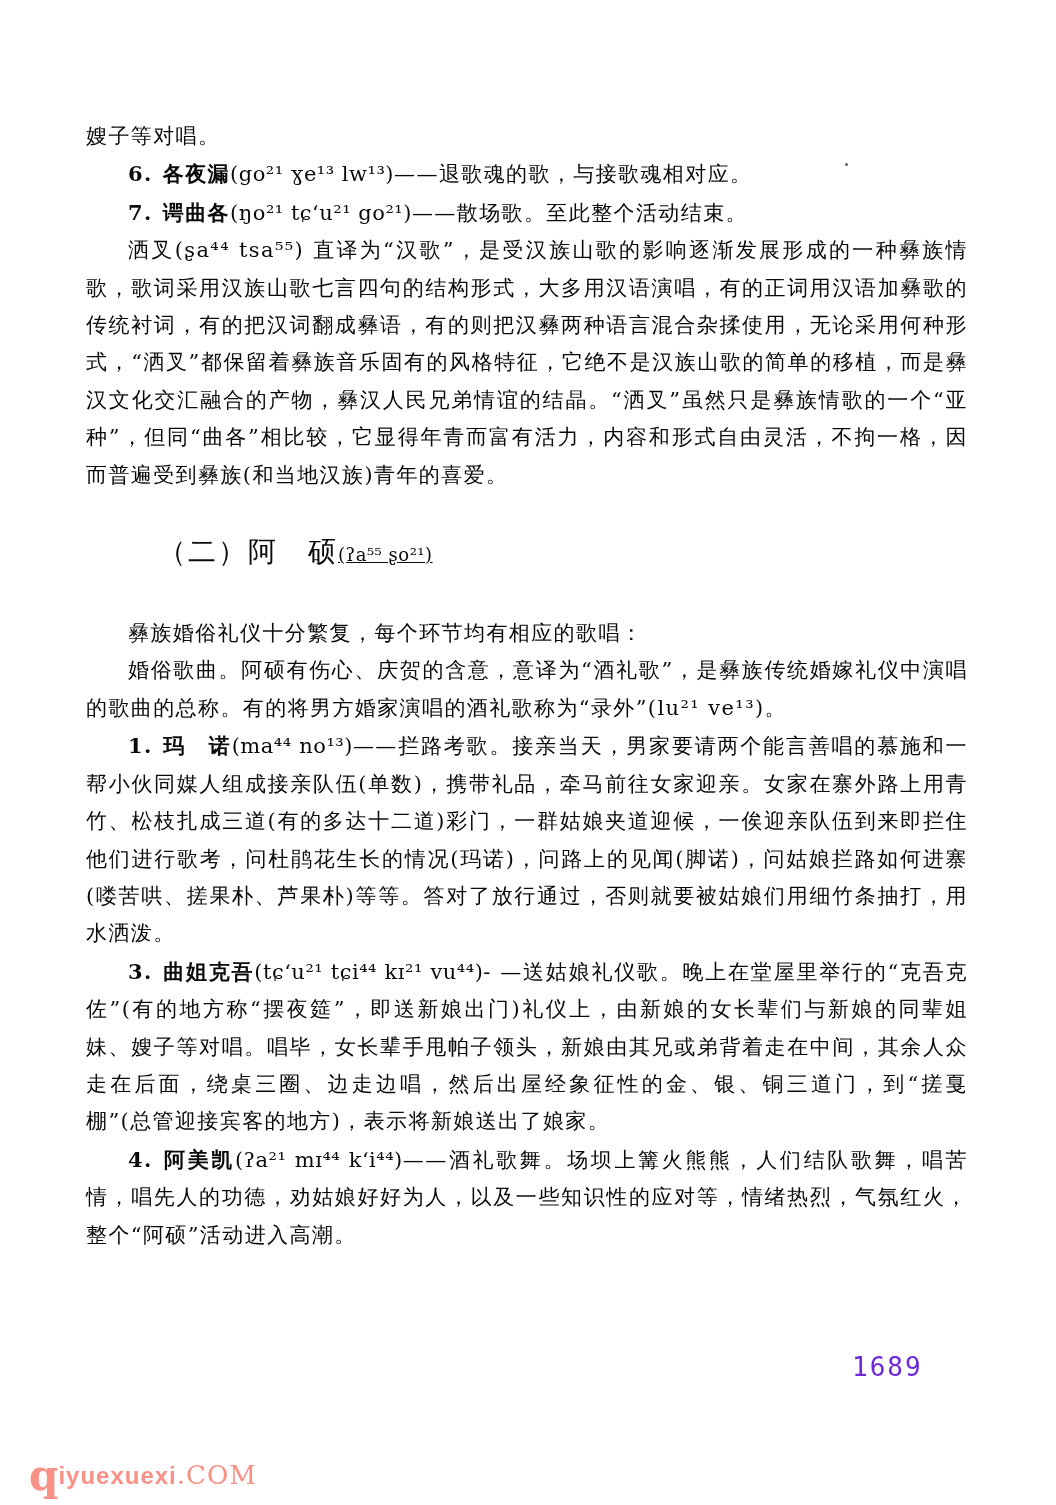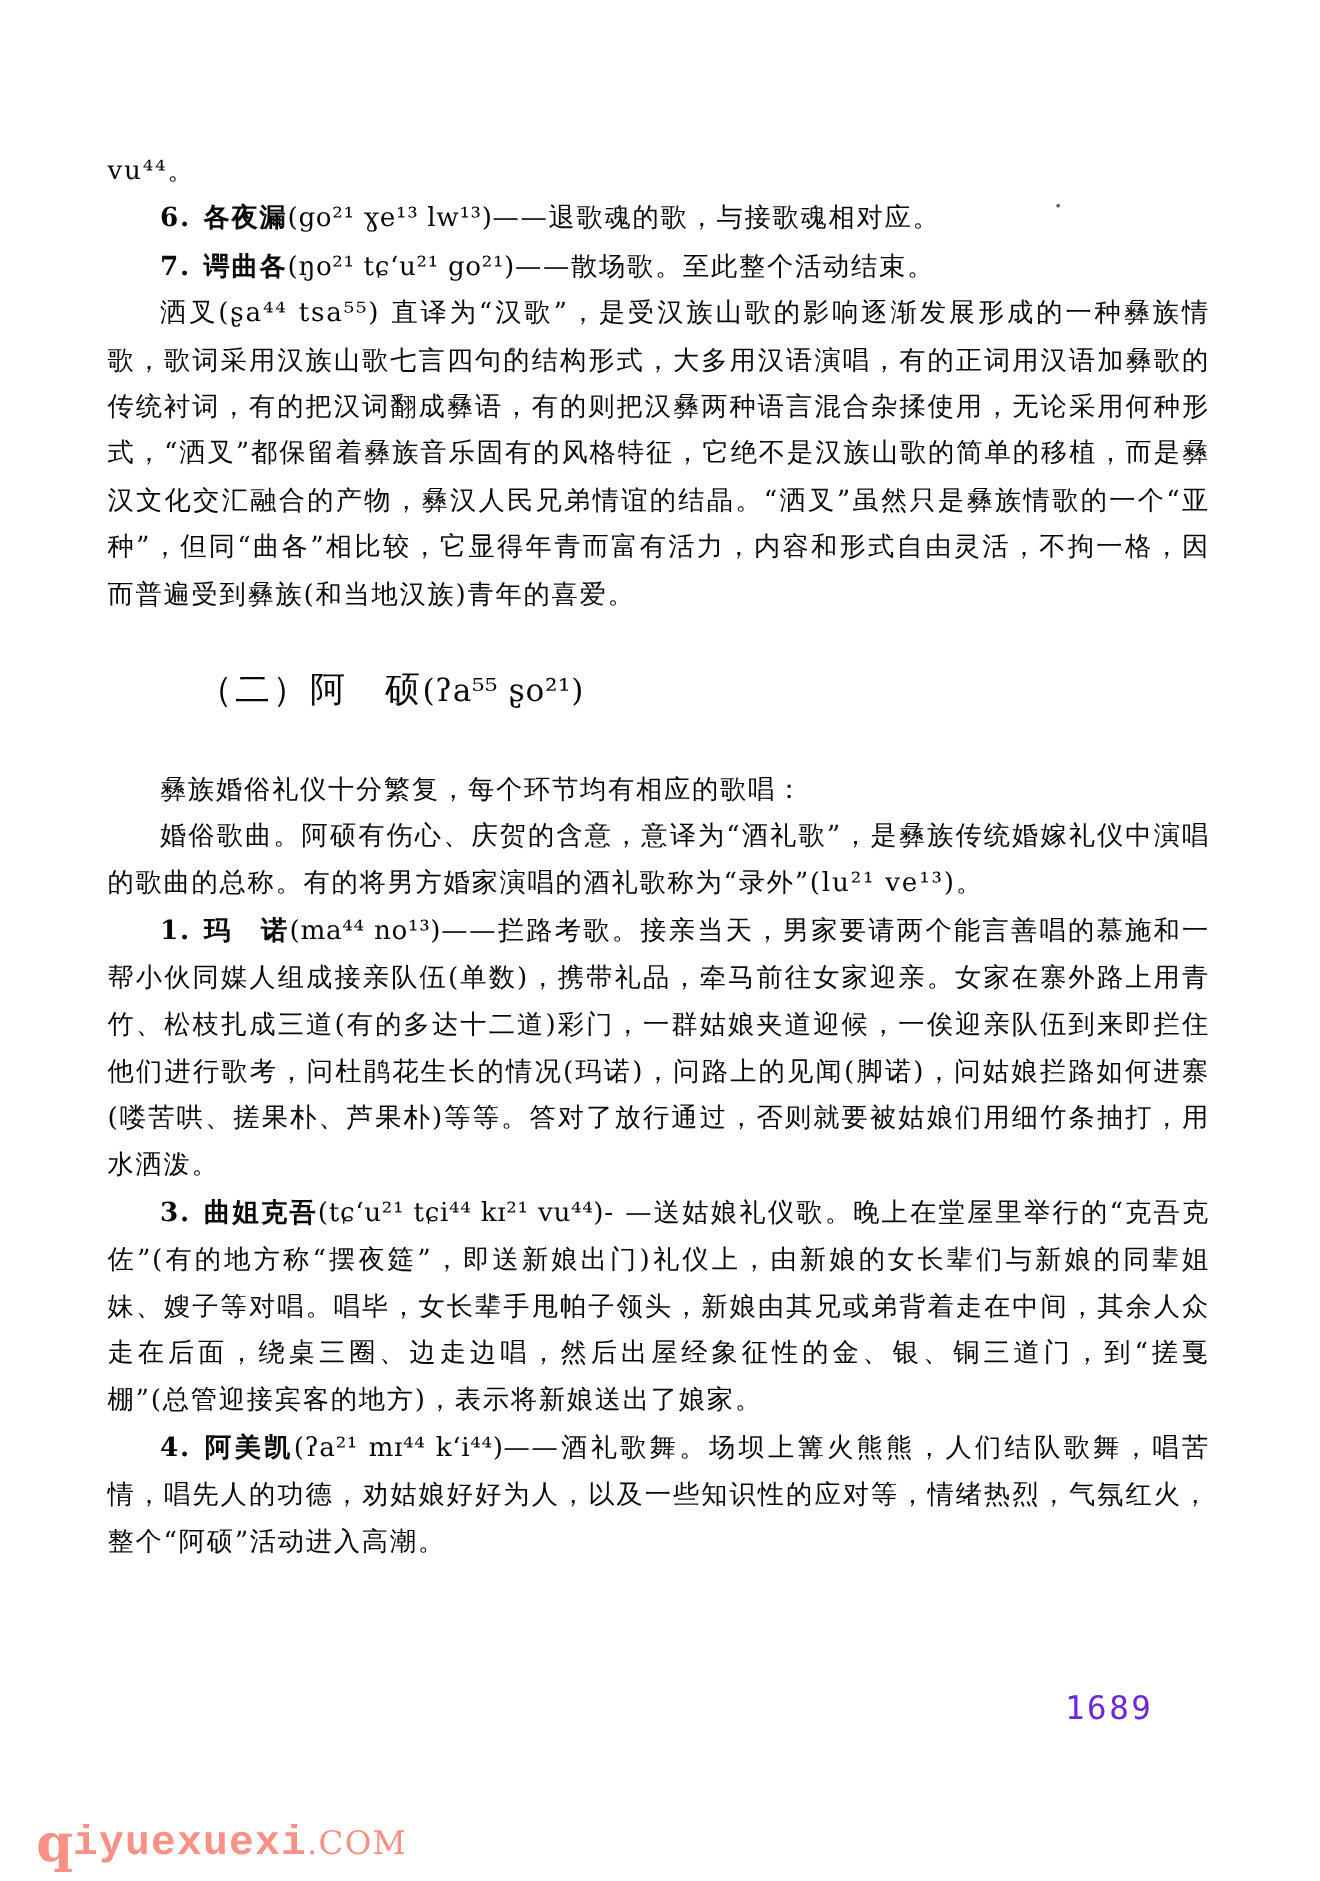--- a/index.html
+++ b/index.html
@@ -30,21 +30,21 @@
   .section-heading {
     font-size: 28px;
     font-weight: normal;
     line-height: 44px;
     margin: 36px 0 38px 0;
     padding-left: 72px;
     letter-spacing: 2px;
     text-align: left;
     text-indent: 0;
   }
-  .section-heading .head-phon { font-size: 25px; letter-spacing: 0.5px; }
+  .section-heading .head-phon { font-size: 18px; letter-spacing: 0.5px; text-decoration: underline; }
   .page-number {
     position: absolute;
     left: 852px;
     top: 1352px;
     font-family: "DejaVu Sans Mono", "Liberation Mono", monospace;
     font-size: 26px;
     letter-spacing: 2px;
     color: #6d28d9;
   }
   .watermark {
@@ -54,22 +54,22 @@
     white-space: nowrap;
     line-height: 46px;
   }
   .wm-q {
     font-family: "DejaVu Serif", serif;
     font-weight: bold;
     font-size: 42px;
     vertical-align: -6px;
   }
   .wm-rest {
-    font-family: Liberation Mono, monospace;
-    font-size: 33px;
+    font-family: Liberation Sans, sans-serif;
+    font-size: 24px;
     font-weight: 600;
     letter-spacing: 1px;
   }
   .wm-tld {
     font-family: "DejaVu Serif", serif;
     font-size: 26px;
     letter-spacing: 1px;
   }
   .speck {
     position: absolute;
@@ -79,21 +79,21 @@
     opacity: 0.75;
   }
 </style>
 </head>
 <body>
 
 <div class="page">
 
   <div class="text-block">
 
-    <p>vu⁴⁴。</p>
+    <p>嫂子等对唱。</p>
 
     <p class="para-indent">
       <span class="item-num">6.</span>
       <span class="item-term">各夜漏</span><span class="phonetic">(go²¹ ɣe¹³ lw¹³)</span><span>——</span><span>退歌魂的歌，与接歌魂相对应。</span>
     </p>
 
     <p class="para-indent">
       <span class="item-num">7.</span>
       <span class="item-term">谔曲各</span><span class="phonetic">(ŋo²¹ tɕ‘u²¹ go²¹)</span><span>——</span><span>散场歌。至此整个活动结束。</span>
     </p>

